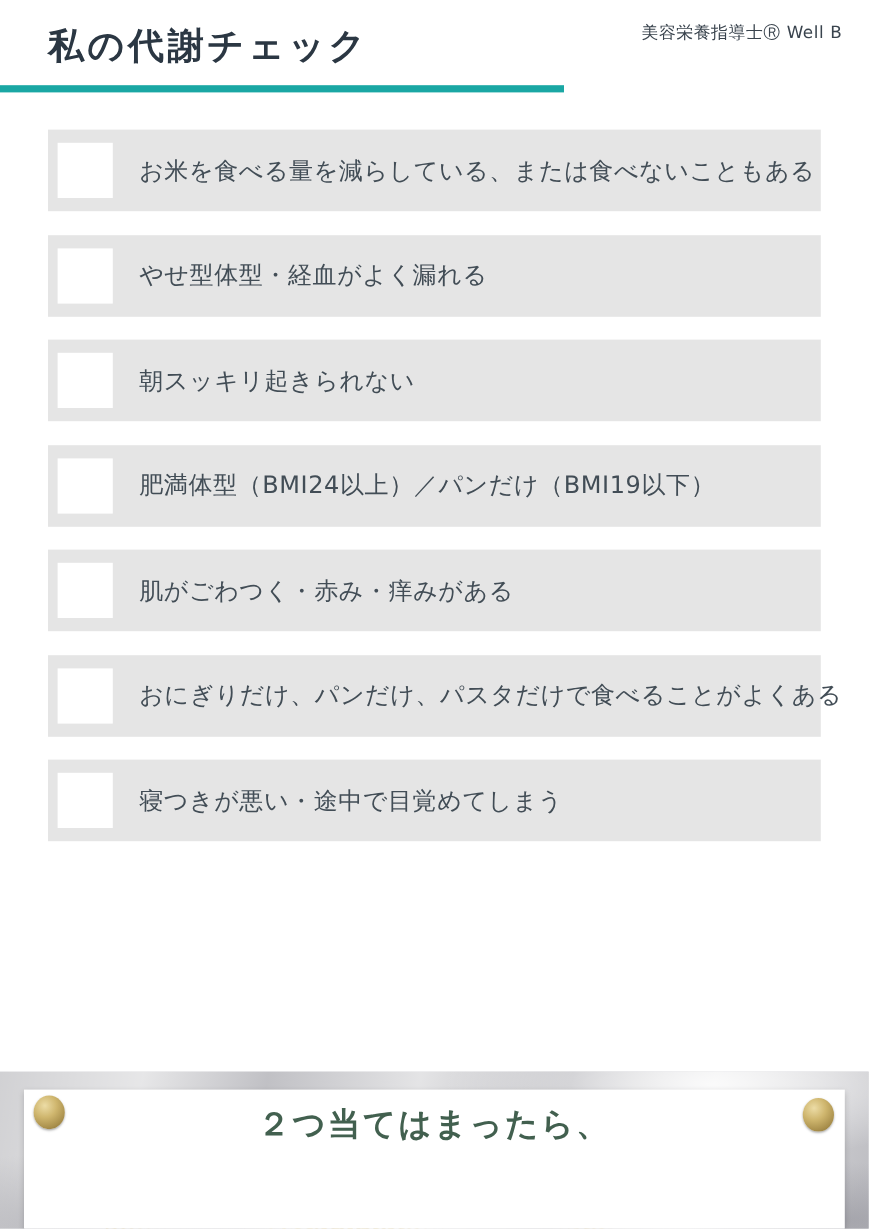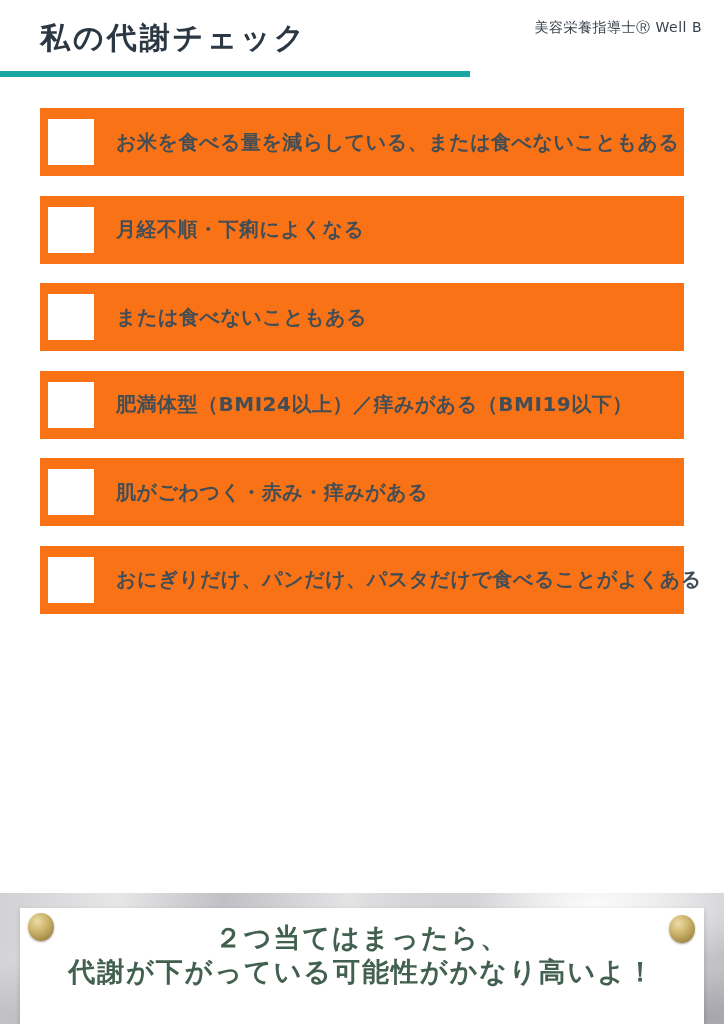--- a/index.html
+++ b/index.html
@@ -27,22 +27,22 @@
     width:470px; height:6px;
     background:#1aa7a4;
   }
 
   
   .checklist {
     position:absolute; top:108px; left:40px; width:644px;
     display:flex; flex-direction:column; gap:19.5px;
   }
   .row {
-    height:68px; background:#f97316;
-    display:flex; align-items:center;font-weight:bold;
+    height:68px; background:#e5e5e5;
+    display:flex; align-items:center;
   }
   .checkbox {
     flex:0 0 auto;
     width:46px; height:46px; margin-left:8px;
     background:#ffffff;
     cursor:pointer;
   }
   .row-label {
     margin-left:22px;
     font-size:20px; color:#424d56; letter-spacing:0.5px;
@@ -103,43 +103,46 @@
   <div class="title-underline"></div>
 </div>
 
 <div class="checklist">
   <div class="row">
     <span class="checkbox"></span>
     <span class="row-label">お米を食べる量を減らしている、または食べないこともある</span>
   </div>
   <div class="row">
     <span class="checkbox"></span>
-    <span class="row-label">月経不順・下痢によくなる</span>
+    <span class="row-label">やせ型体型・経血がよく漏れる</span>
   </div>
   <div class="row">
     <span class="checkbox"></span>
-    <span class="row-label">または食べないこともある</span>
+    <span class="row-label">朝スッキリ起きられない</span>
   </div>
   <div class="row">
     <span class="checkbox"></span>
-    <span class="row-label">肥満体型（BMI24以上）／痒みがある（BMI19以下）</span>
+    <span class="row-label">肥満体型（BMI24以上）／パンだけ（BMI19以下）</span>
   </div>
   <div class="row">
     <span class="checkbox"></span>
     <span class="row-label">肌がごわつく・赤み・痒みがある</span>
   </div>
   <div class="row">
     <span class="checkbox"></span>
     <span class="row-label">おにぎりだけ、パンだけ、パスタだけで食べることがよくある</span>
+  </div>
+  <div class="row">
+    <span class="checkbox"></span>
+    <span class="row-label">寝つきが悪い・途中で目覚めてしまう</span>
   </div>
 </div>
 
 <div class="footer">
   <div class="gold-flecks"></div>
   <div class="banner">
     <span class="pin pin-left"></span>
     <span class="pin pin-right"></span>
     <div class="banner-text">
       <div>２つ当てはまったら、</div>
-      <div>代謝が下がっている可能性がかなり高いよ！</div>
     </div>
   </div>
 </div>
 
 </body></html>

